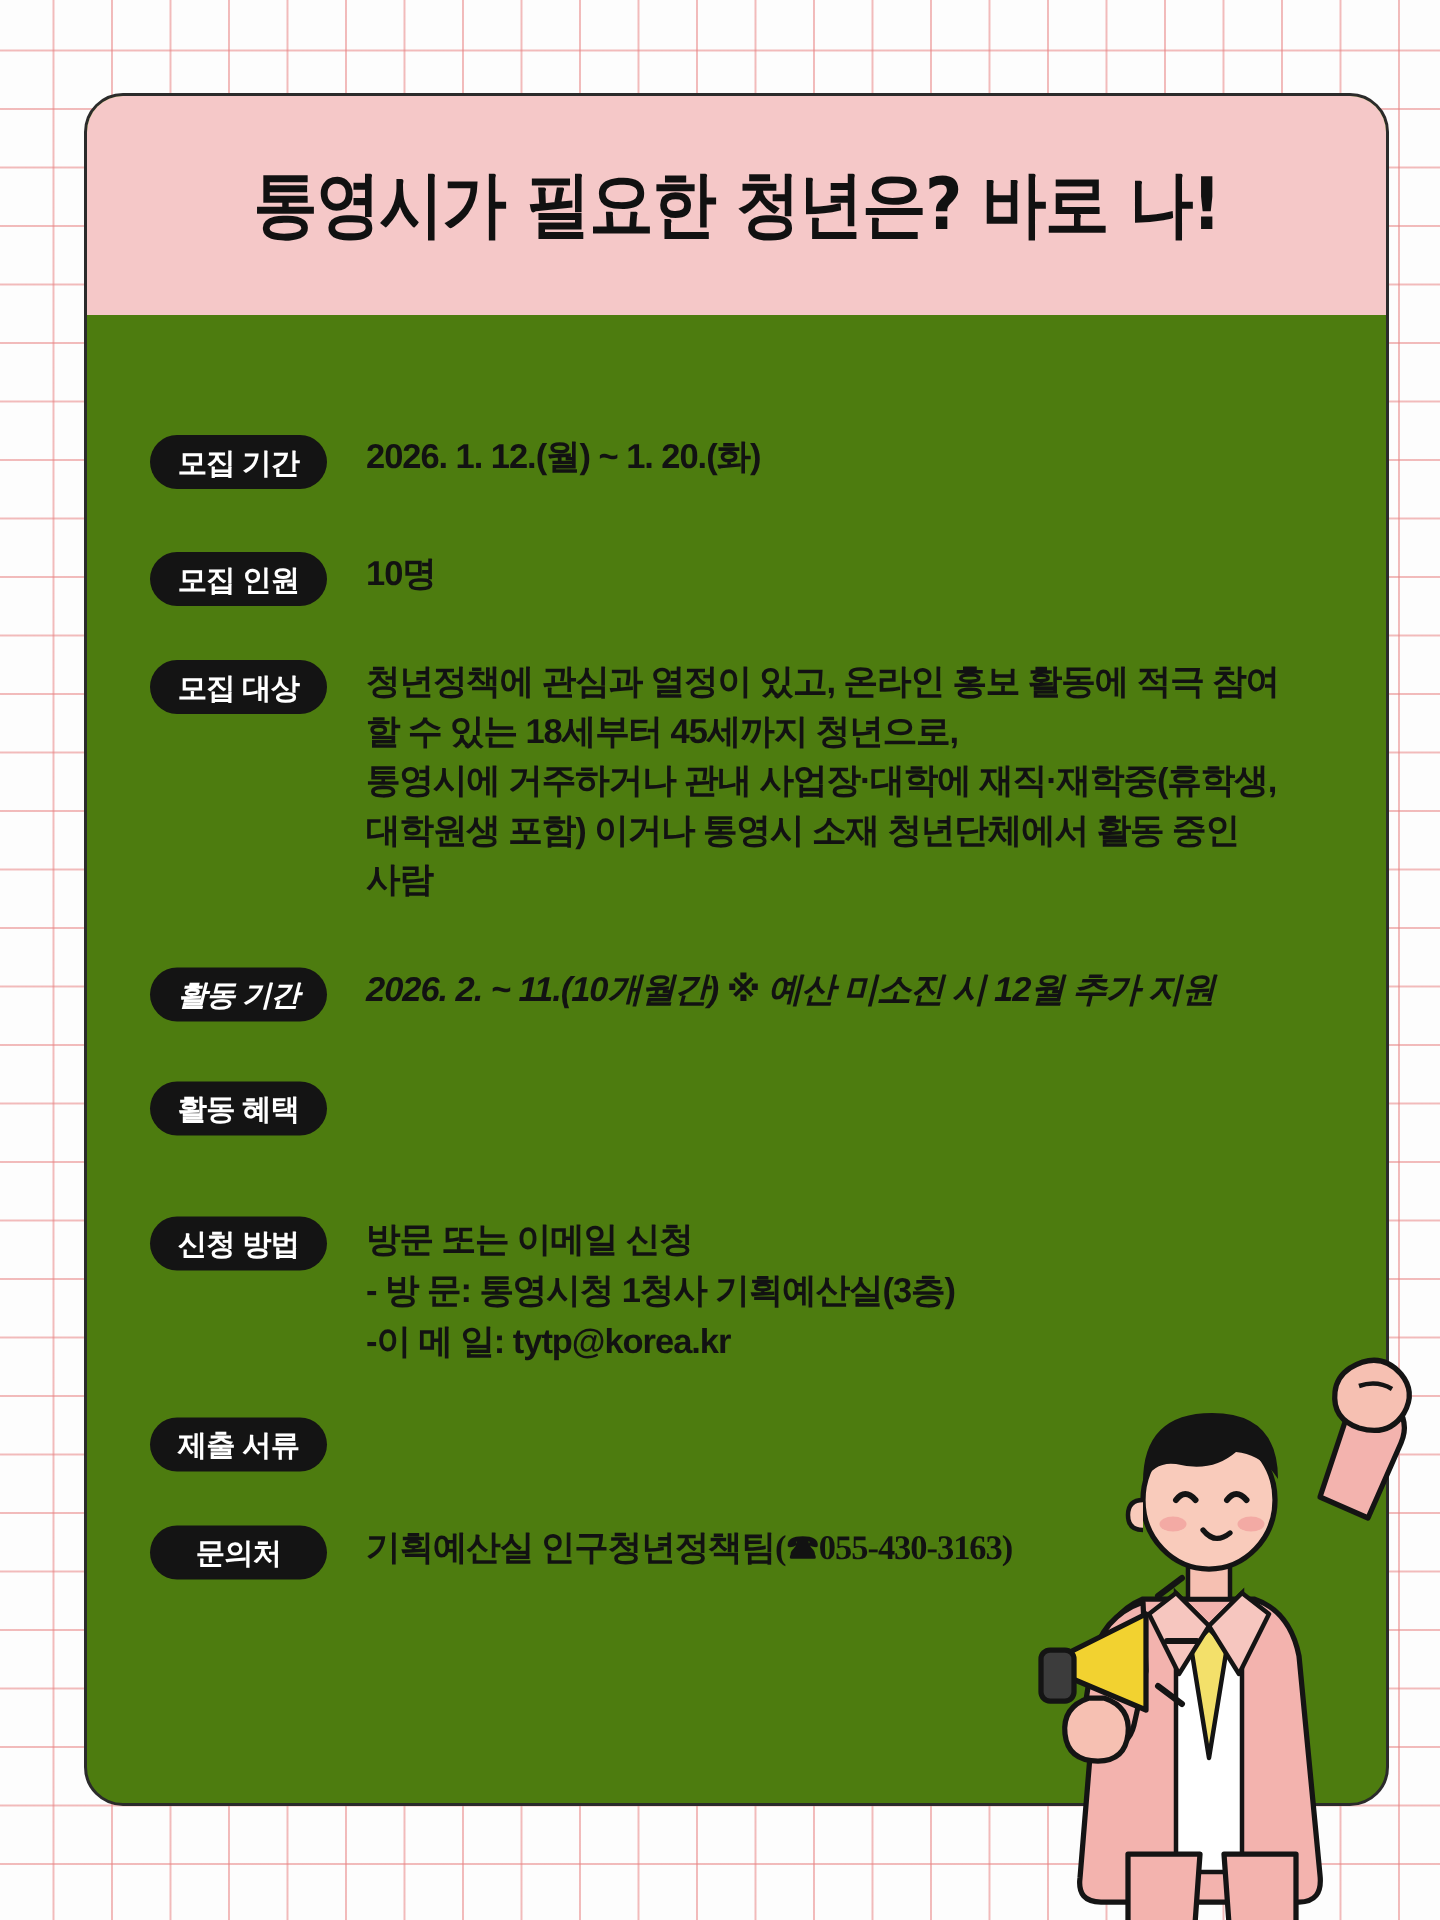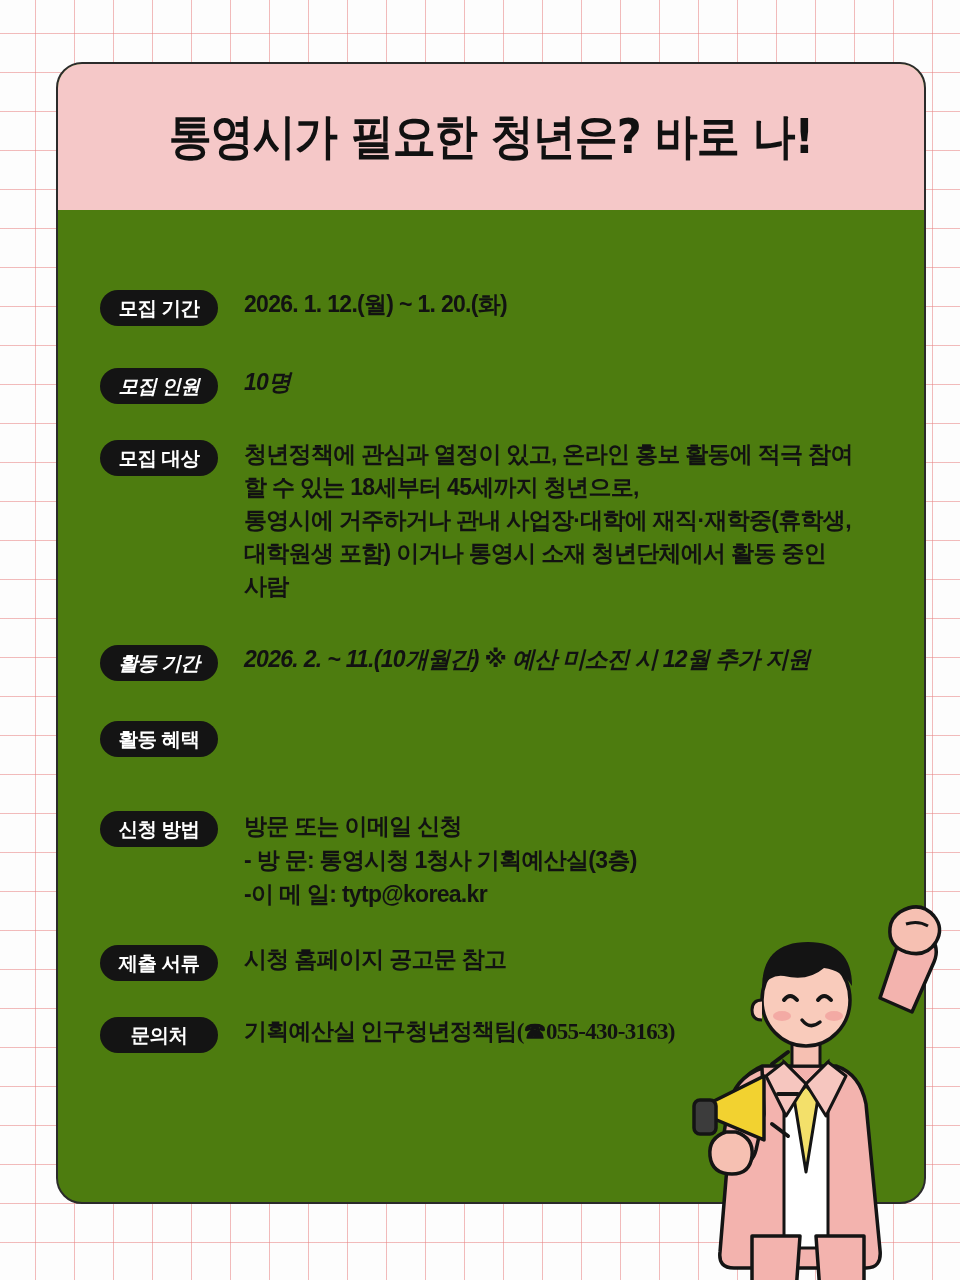--- a/index.html
+++ b/index.html
@@ -102,21 +102,21 @@
     line-height: 33px;
     color: #121212;
     font-weight: 600;
     letter-spacing: -0.7px;
     white-space: pre-line;
     max-width: 640px;
   }
 
   
   #row-period     { margin-top: 8px;  margin-bottom: 40px; }
-  #row-headcount  { margin-bottom: 34px; font-style: italic; }
+  #row-headcount  { margin-bottom: 34px; }
   #row-target     { margin-bottom: 40px; }
   #row-activity-period { margin-bottom: 38px; font-style: italic; }
   #row-benefits   { margin-bottom: 52px; gap: 44px; }
   #row-apply      { margin-bottom: 32px; }
   #row-docs       { margin-bottom: 34px; }
   #row-contact    { margin-bottom: 10px; font-family: Liberation Serif, serif; }
 
   #row-benefits .value { margin-left: 20px; }
   #row-apply .value    { line-height: 34px; }
 
@@ -173,21 +173,20 @@
 
     <div class="row" id="row-apply">
       <div class="pill">신청 방법</div>
       <div class="value">방문 또는 이메일 신청
 - 방 문: 통영시청 1청사 기획예산실(3층)
 -이 메 일: tytp@korea.kr</div>
     </div>
 
     <div class="row" id="row-docs">
       <div class="pill">제출 서류</div>
-      <div class="value">시청 홈페이지 공고문 참고</div>
     </div>
 
     <div class="row" id="row-contact">
       <div class="pill">문의처</div>
       <div class="value">기획예산실 인구청년정책팀(☎055-430-3163)</div>
     </div>
 
   </div>
 </div>
 

